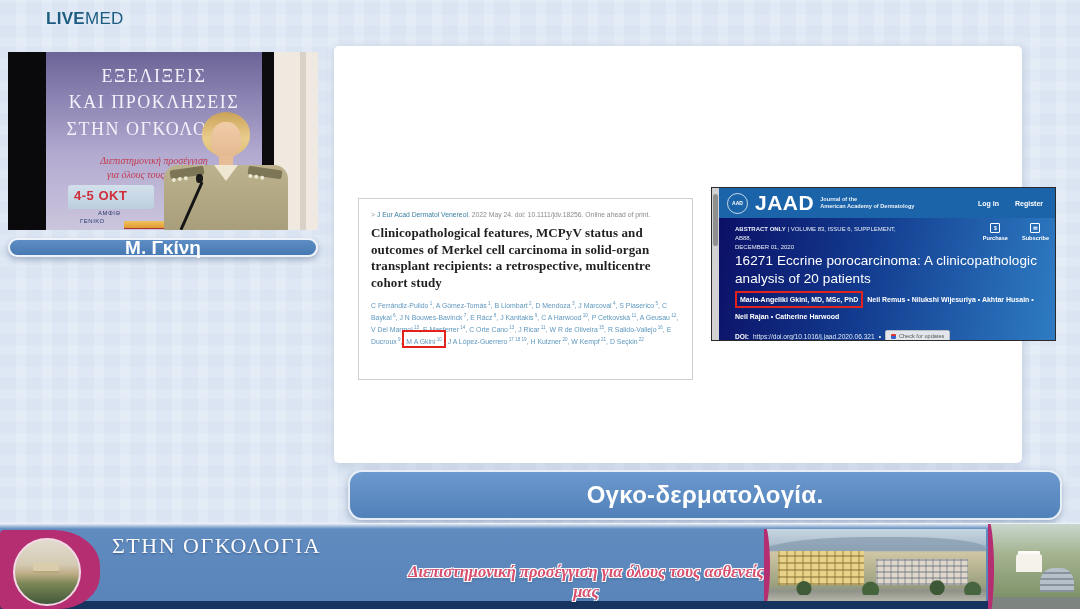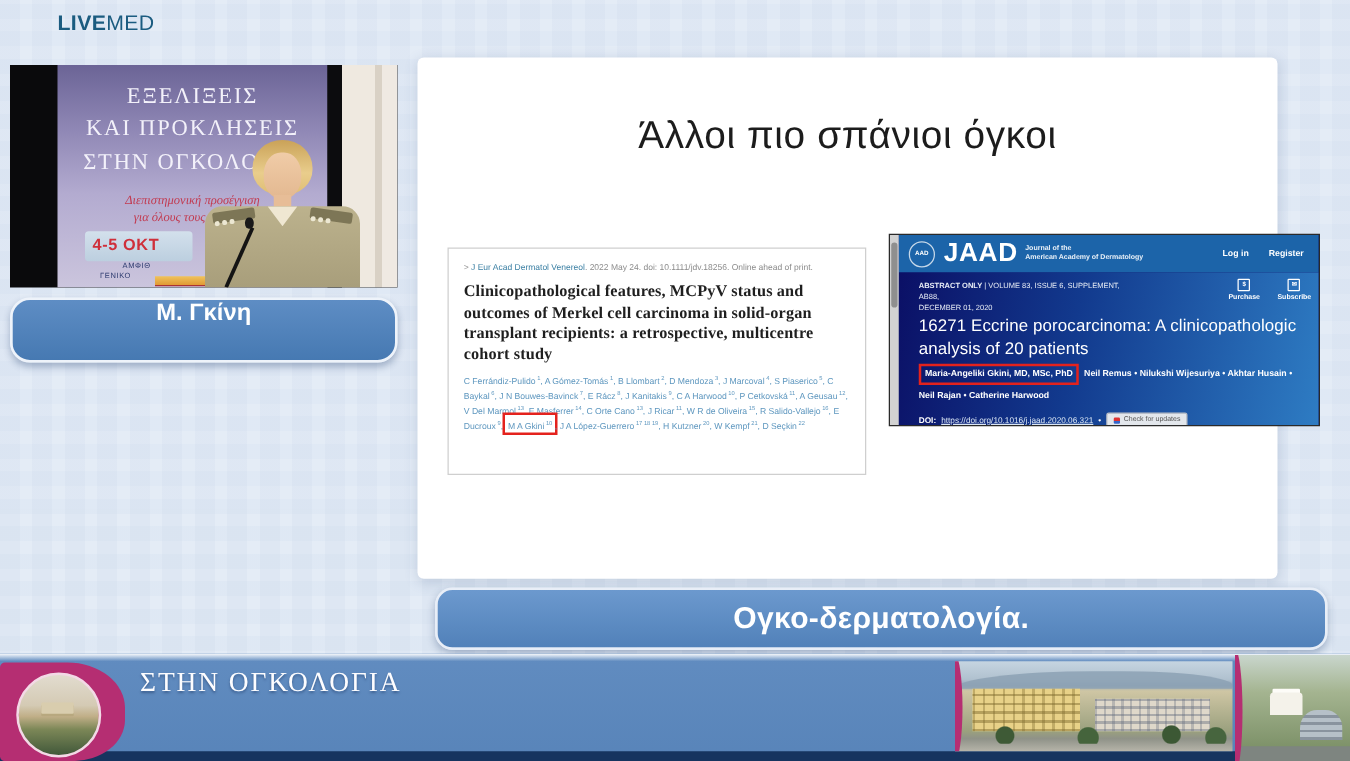--- a/index.html
+++ b/index.html
@@ -39,23 +39,23 @@
   .sp-torso{position:absolute;left:8px;top:53px;width:124px;height:65px;border-radius:14px 14px 0 0;
     background:linear-gradient(180deg,#bcb28d,#a89e7b);}
   .sp-collar{position:absolute;left:58px;top:53px;width:24px;height:16px;background:#efe7d2;clip-path:polygon(0 0,100% 0,50% 100%);}
   .sp-ep-l,.sp-ep-r{position:absolute;top:56px;width:34px;height:9px;background:#7d7656;border-radius:2px;}
   .sp-ep-l{left:14px;transform:rotate(-8deg);}
   .sp-ep-r{right:14px;transform:rotate(8deg);}
   .sp-star{display:inline-block;width:4px;height:4px;border-radius:50%;background:#ece7d2;margin:2px 1px;}
   .sp-mic{position:absolute;left:34px;top:68px;width:3px;height:52px;background:#141414;transform:rotate(24deg);}
   .sp-mictip{position:absolute;left:40px;top:62px;width:7px;height:9px;border-radius:45%;background:#1a1a1a;}
   
-  .badge{position:absolute;left:8px;top:238px;width:310px;height:52px;border-radius:16px;
+  .badge{position:absolute;left:8px;top:238px;width:310px;height:19px;border-radius:16px;
     background:linear-gradient(180deg,#5e8dc4,#4679b2);border:2px solid #eef3fa;box-sizing:border-box;
-    box-shadow:0 3px 6px rgba(20,50,100,.3);display:flex;justify-content:center;
+    box-shadow:0 3px 6px rgba(20,50,100,.3);display:flex;align-items:center;justify-content:center;
     color:#fff;font-weight:700;font-size:19px;}
   
   .slide{position:absolute;left:334px;top:46px;width:688px;height:417px;background:#fff;border-radius:5px;
     box-shadow:0 2px 10px rgba(60,85,130,.20);}
   .slide-title{position:absolute;left:0;width:100%;top:44px;text-align:center;color:#1c1c1c;
     font-size:31px;font-weight:300;letter-spacing:.5px;}
   
   .pm-card{position:absolute;left:24px;top:152px;width:335px;height:182px;background:#fff;
     border:1px solid #cfcfcf;box-sizing:border-box;padding:12px 12px 0 12px;overflow:hidden;}
   .pm-cit{font-size:6.8px;color:#8b8b8b;}
@@ -169,21 +169,20 @@
       <div class="sp-mic"></div>
       <div class="sp-mictip"></div>
     </div>
   </div>
 
   <div class="badge">
     <span>Μ. Γκίνη</span>
   </div>
 
   <div class="slide">
-    <div class="slide-title">Άλλοι πιο σπάνιοι όγκοι</div>
 
     <div class="pm-card">
       <div class="pm-cit">
         <span class="carat">&gt;</span>
         <span class="jrnl">J Eur Acad Dermatol Venereol</span><span>. 2022 May 24. doi: 10.1111/jdv.18256. Online ahead of print.</span>
       </div>
       <div class="pm-title">Clinicopathological features, MCPyV status and outcomes of Merkel cell carcinoma in solid-organ transplant recipients: a retrospective, multicentre cohort study</div>
       <div class="pm-authors"><span><span>C Ferrándiz-Pulido</span><sup> 1</sup></span>, <span><span>A Gómez-Tomás</span><sup> 1</sup></span>, <span><span>B Llombart</span><sup> 2</sup></span>, <span><span>D Mendoza</span><sup> 3</sup></span>, <span><span>J Marcoval</span><sup> 4</sup></span>, <span><span>S Piaserico</span><sup> 5</sup></span>, <span><span>C Baykal</span><sup> 6</sup></span>, <span><span>J N Bouwes-Bavinck</span><sup> 7</sup></span>, <span><span>E Rácz</span><sup> 8</sup></span>, <span><span>J Kanitakis</span><sup> 9</sup></span>, <span><span>C A Harwood</span><sup> 10</sup></span>, <span><span>P Cetkovská</span><sup> 11</sup></span>, <span><span>A Geusau</span><sup> 12</sup></span>, <span><span>V Del Marmol</span><sup> 13</sup></span>, <span><span>E Masferrer</span><sup> 14</sup></span>, <span><span>C Orte Cano</span><sup> 13</sup></span>, <span><span>J Ricar</span><sup> 11</sup></span>, <span><span>W R de Oliveira</span><sup> 15</sup></span>, <span><span>R Salido-Vallejo</span><sup> 16</sup></span>, <span><span>E Ducroux</span><sup> 9</sup></span>, <span class="redbox"><span>M A Gkini</span><sup> 10</sup></span>, <span><span>J A López-Guerrero</span><sup> 17 18 19</sup></span>, <span><span>H Kutzner</span><sup> 20</sup></span>, <span><span>W Kempf</span><sup> 21</sup></span>, <span><span>D Seçkin</span><sup> 22</sup></span></div>
     </div>
 
@@ -244,20 +243,21 @@
     <div class="ft-gloss"></div>
     <div class="ft-bottom"></div>
     <div class="ft-medal">
       <div class="ft-circle">
         <div class="ft-parthenon"></div>
       </div>
     </div>
     <div class="ft-title">
       <div>ΣΤΗΝ ΟΓΚΟΛΟΓΙΑ</div>
     </div>
+    <div class="ft-tag">Διεπιστημονική προσέγγιση για όλους τους ασθενείς μας</div>
     <div class="photo ph-a">
       <div class="mtn"></div>
       <div class="bld bld1"></div>
       <div class="bld bld2"></div>
       <div class="trees"></div>
     </div>
     <div class="photo ph-b">
       <div class="church"></div>
       <div class="bldg"></div>
       <div class="road"></div>

